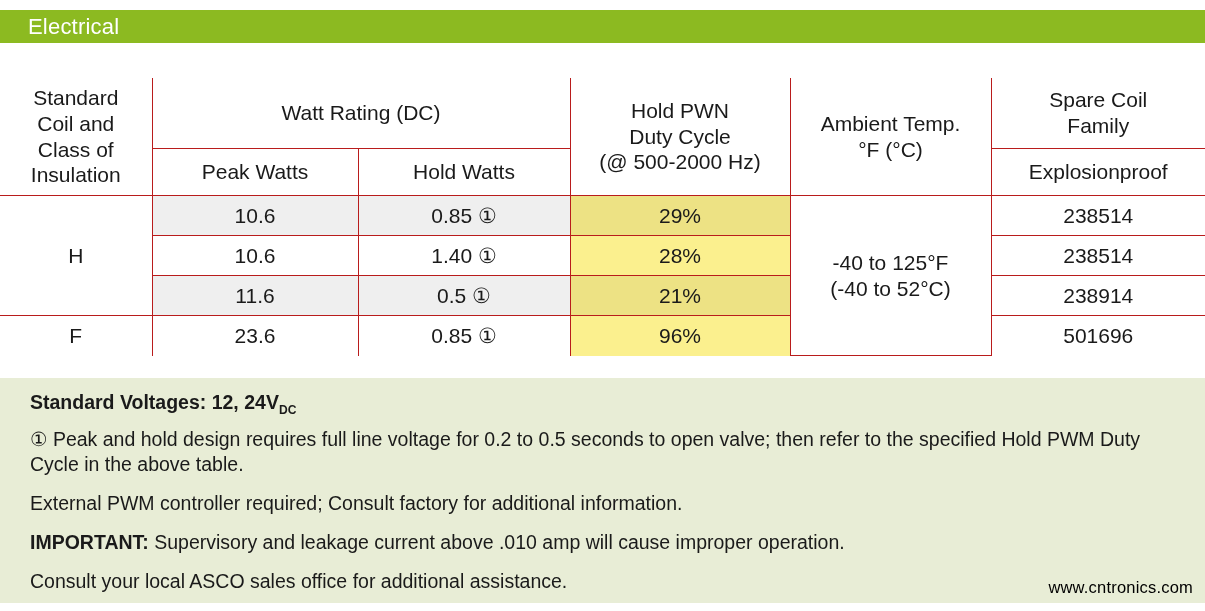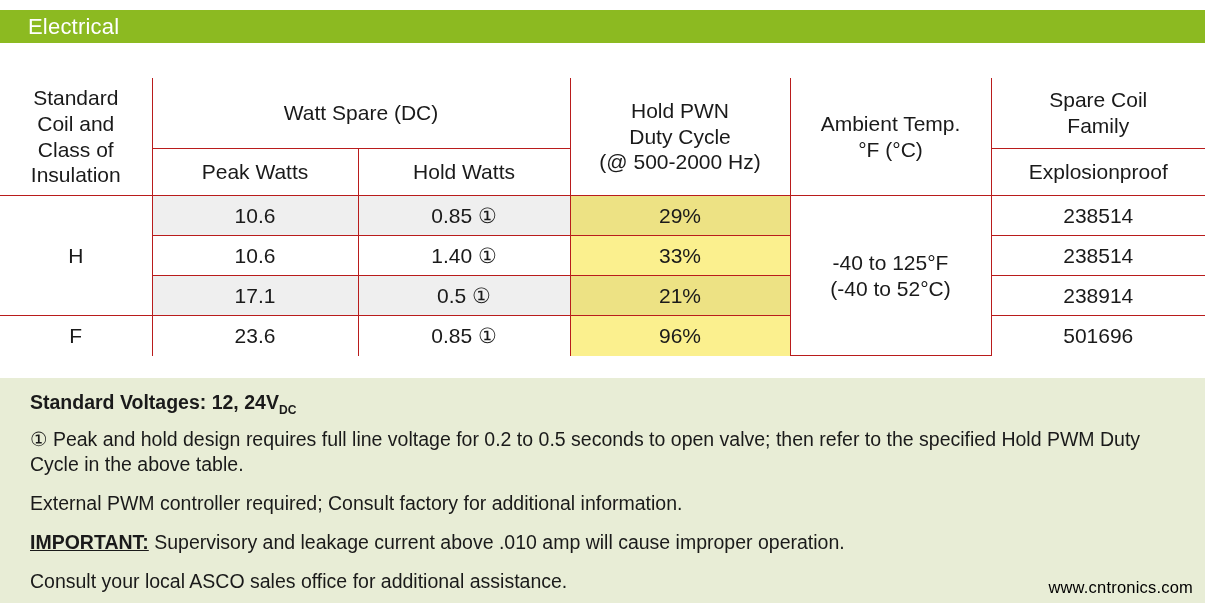--- a/index.html
+++ b/index.html
@@ -92,21 +92,21 @@
     padding: 12px 30px 0 30px;
   }
   .note-line {
     font-size: 19.5px;
     line-height: 1.32;
     color: #1a1a1a;
     margin: 0 0 13px 0;
   }
   .note-line.tight { margin-bottom: 11px; }
   .note-bold { font-weight: bold; }
-  .note-strong { font-weight: bold; text-decoration: underline; }
+  .note-strong { font-weight: bold; }
   sub.sub { font-size: 0.62em; vertical-align: sub; line-height: 0; font-weight: bold; }
 
   .watermark {
     position: absolute;
     right: 12px;
     bottom: 6px;
     font-size: 16.5px;
     color: #000000;
     white-space: nowrap;
     letter-spacing: 0.2px;
@@ -132,21 +132,21 @@
     </colgroup>
     <tbody>
 
       <tr>
         <td class="stub" rowspan="2">
           <div>Standard</div>
           <div>Coil and</div>
           <div>Class of</div>
           <div>Insulation</div>
         </td>
-        <td class="hdr-tall" colspan="2">Watt Spare (DC)</td>
+        <td class="hdr-tall" colspan="2">Watt Rating (DC)</td>
         <td rowspan="2">
           <div>Hold PWN</div>
           <div>Duty Cycle</div>
           <div class="nowrap">(@ 500-2000 Hz)</div>
         </td>
         <td rowspan="2">
           <div>Ambient Temp.</div>
           <div>°F (°C)</div>
         </td>
         <td class="hdr-tall">
@@ -169,26 +169,26 @@
         <td rowspan="4">
           <div>-40 to 125°F</div>
           <div>(-40 to 52°C)</div>
         </td>
         <td>238514</td>
       </tr>
 
       <tr class="data-row">
         <td>10.6</td>
         <td>1.40 ①</td>
-        <td class="bg-yellow-l">33%</td>
+        <td class="bg-yellow-l">28%</td>
         <td>238514</td>
       </tr>
 
       <tr class="data-row">
-        <td class="bg-grey">17.1</td>
+        <td class="bg-grey">11.6</td>
         <td class="bg-grey">0.5 ①</td>
         <td class="bg-yellow-d">21%</td>
         <td>238914</td>
       </tr>
 
       <tr class="data-row">
         <td>F</td>
         <td>23.6</td>
         <td>0.85 ①</td>
         <td class="bg-yellow-l">96%</td>

